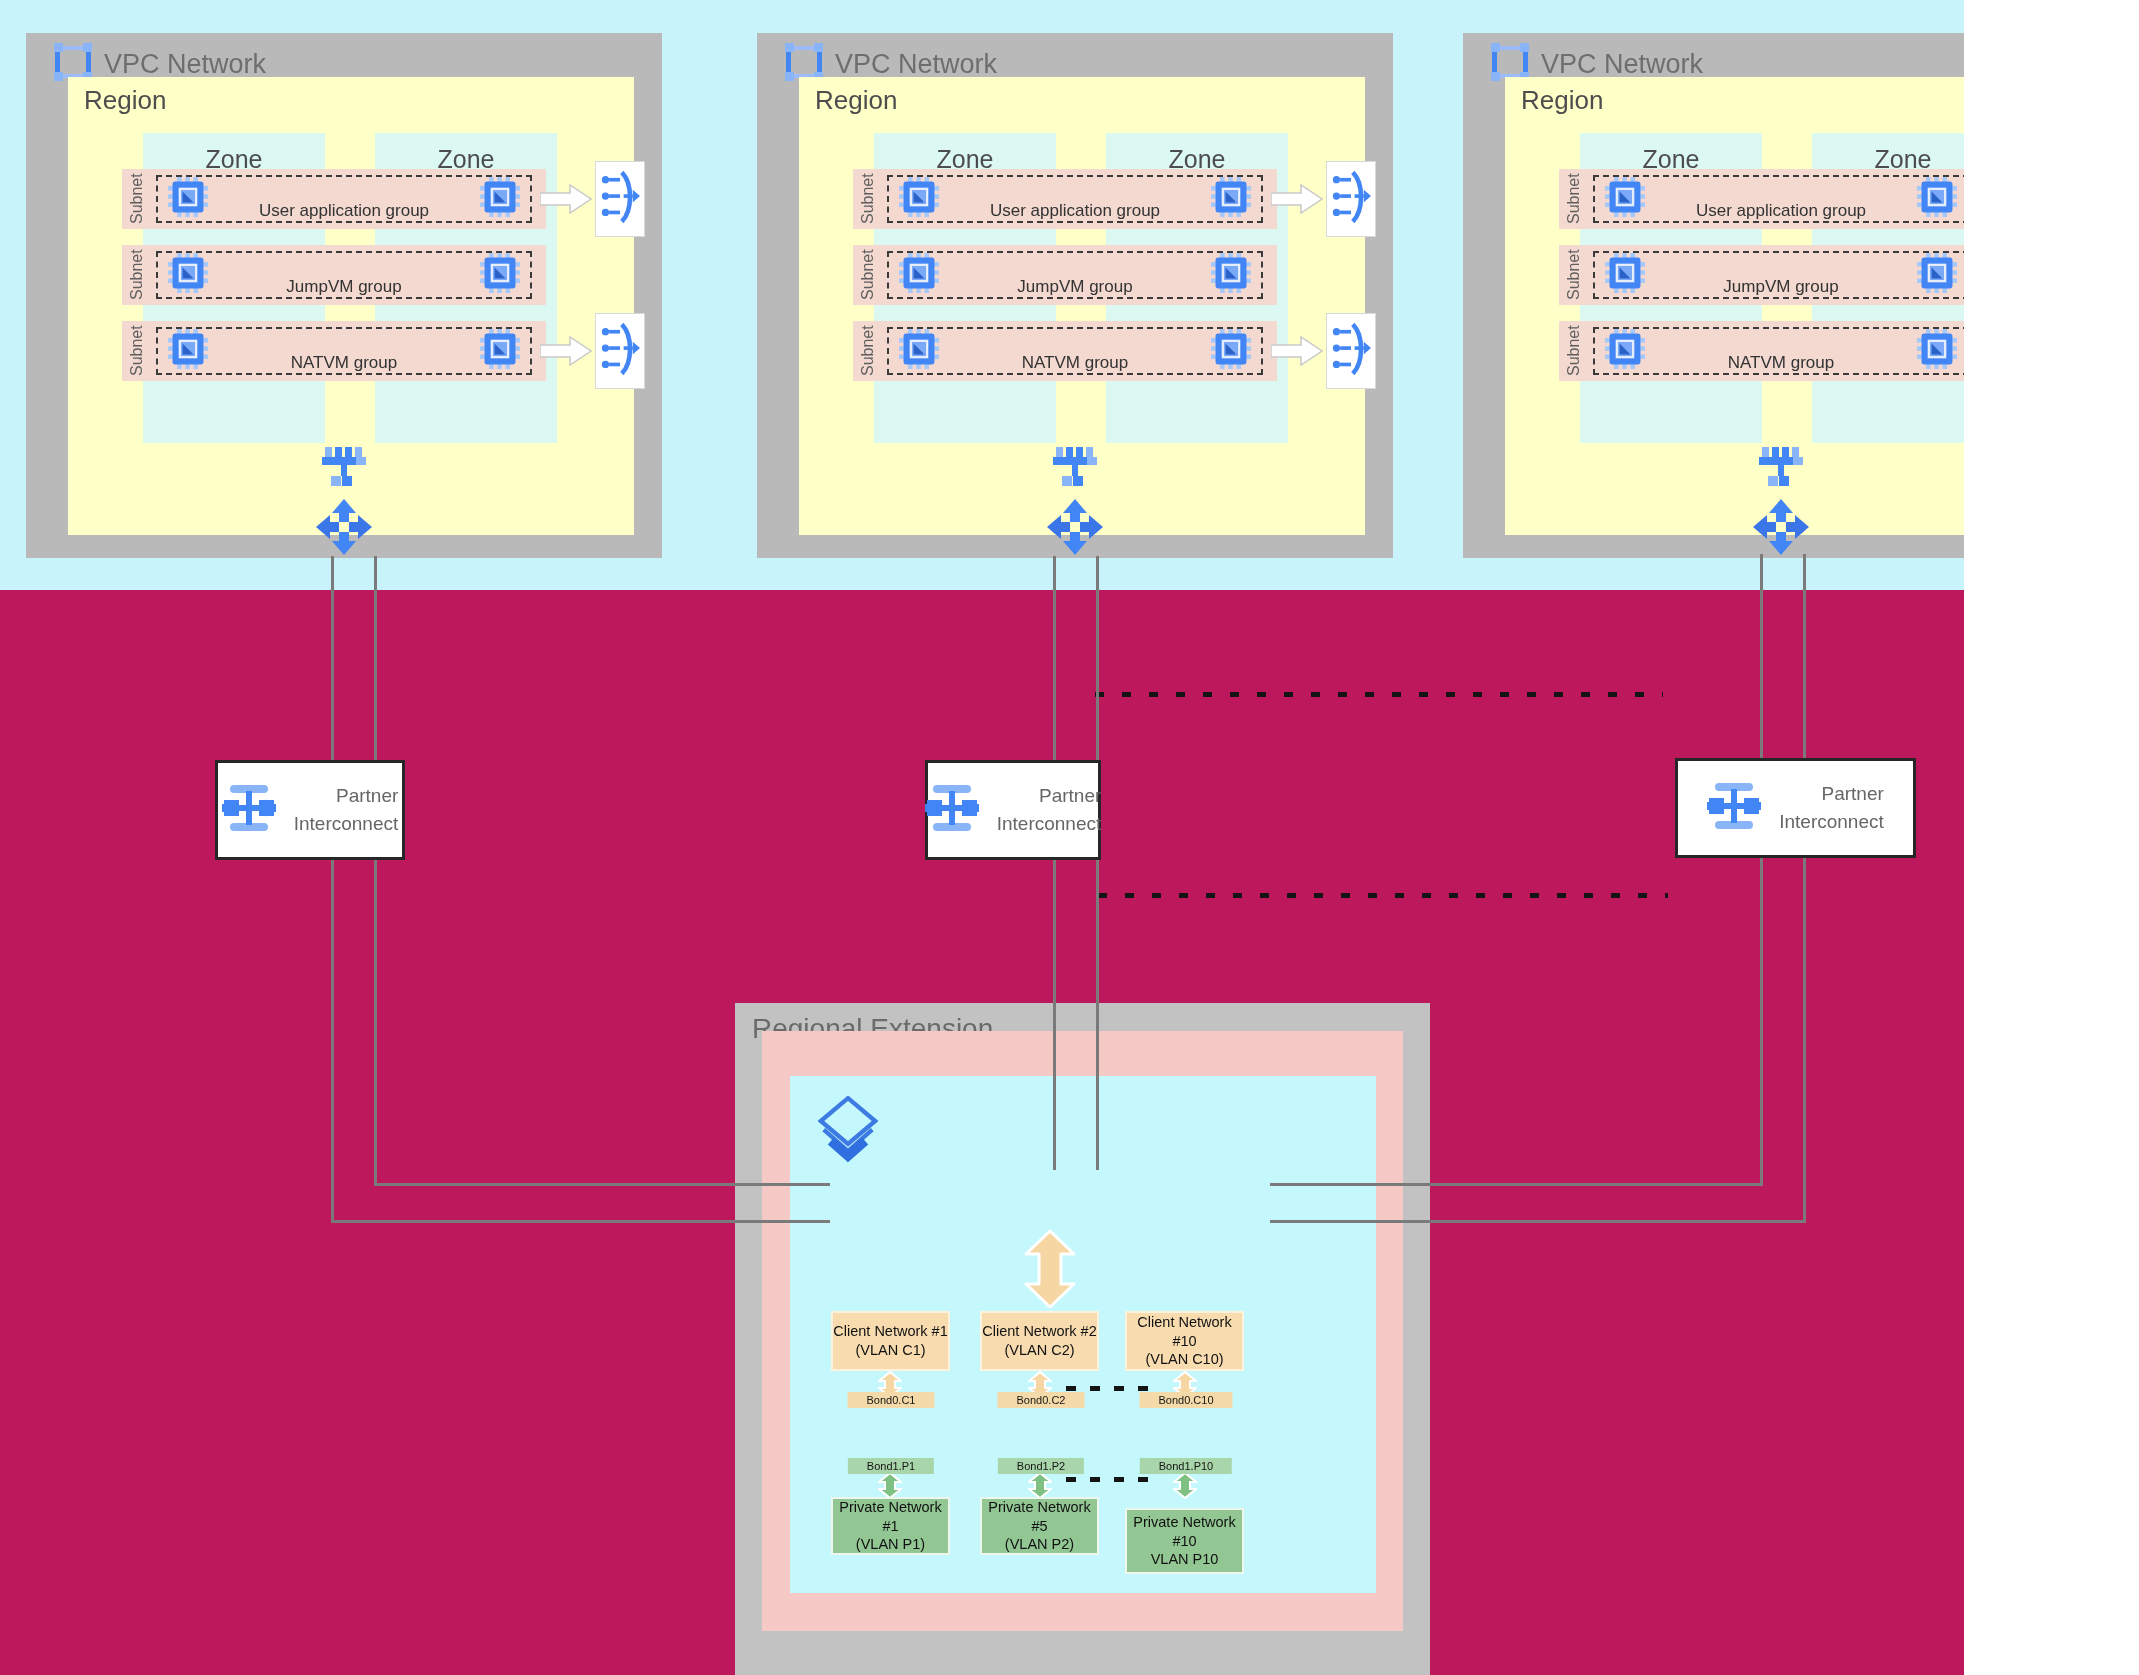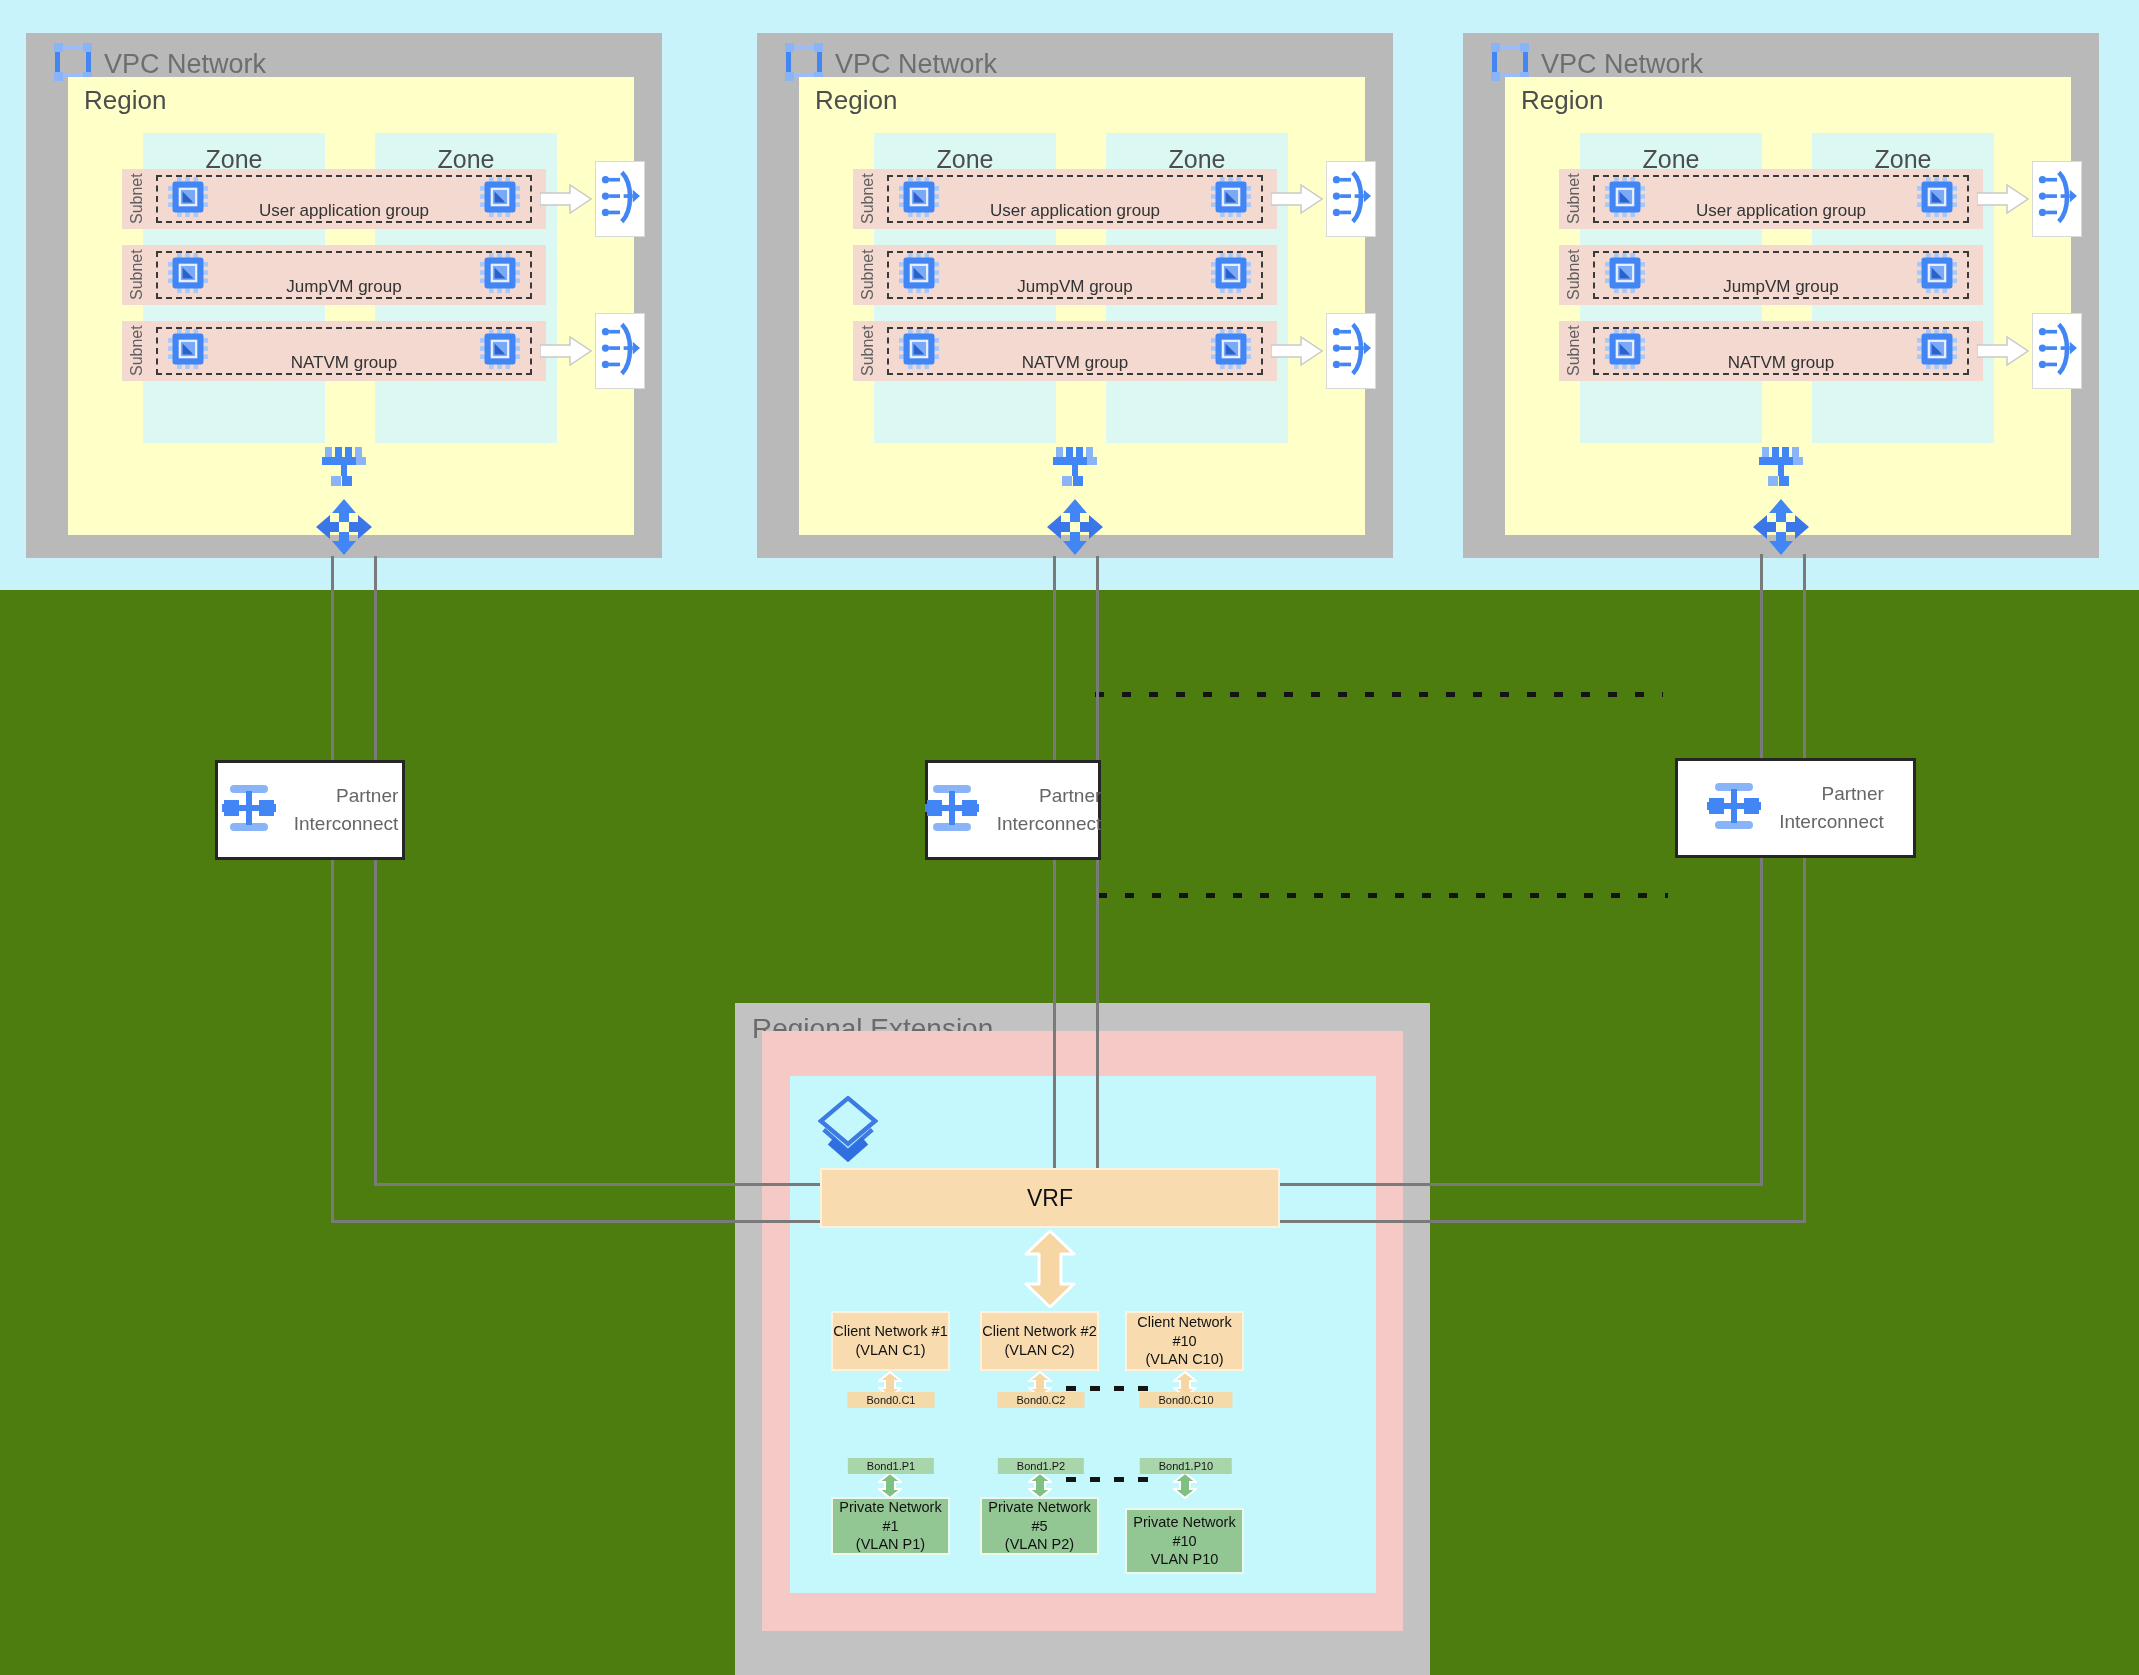--- a/index.html
+++ b/index.html
@@ -1,16 +1,16 @@
 <!DOCTYPE html>
 <html><head>
 <meta charset="utf-8">
 <style>
   html,body{margin:0;padding:0;background:#ffffff;}
-  .canvas{position:relative;width:2139px;height:1675px;background:#4d7c0f;overflow:hidden;
+  .canvas{position:relative;width:1964px;height:1675px;background:#be185d;overflow:hidden;
           font-family:"Liberation Sans",sans-serif;color:#333;}
   .band{position:absolute;left:0;top:0;width:2139px;height:590px;background:#c9f3fb;z-index:0;}
 
   
   .vpc{position:absolute;top:33px;width:636px;height:525px;background:#b9b9b9;z-index:2;}
   .vpc-icon{position:absolute;left:28px;top:10px;}
   .vpc-title{position:absolute;left:78px;top:16px;font-size:27px;color:#6e6e6e;}
   .region{position:absolute;left:42px;top:44px;width:566px;height:458px;background:#ffffc8;}
   .region-label{position:absolute;left:16px;top:8px;font-size:26px;color:#4d4d4d;}
   .zone{position:absolute;top:56px;width:182px;height:310px;background:#dbf8f3;}
@@ -842,21 +842,20 @@
   </div>
 
   <span class="stack-icon">
     <svg width="60" height="70" viewBox="0 0 84 96">
       <polygon points="42,2 80,34 42,66 4,34" fill="none" stroke="#3d7be2" stroke-width="6"></polygon>
       <polyline points="8,46 42,76 76,46" fill="none" stroke="#3d7be2" stroke-width="6"></polyline>
       <polyline points="18,62 42,83 66,62" fill="none" stroke="#2f6fe0" stroke-width="13"></polyline>
     </svg>
   </span>
 
-  <div class="vrf">VRF</div>
 
   <span class="vrf-arrow">
     <svg width="52" height="78" viewBox="0 0 52 78">
         <polygon points="26,1 50,24 37,24 37,54 50,54 26,77 2,54 15,54 15,24 2,24" fill="#f6d7a4" stroke="#ffffff" stroke-width="3" stroke-linejoin="round"></polygon>
       </svg>
   </span>
 
   <div class="cn" style="left:831px">Client Network #1
 (VLAN C1)</div>
   <div class="cn" style="left:980px">Client Network #2

